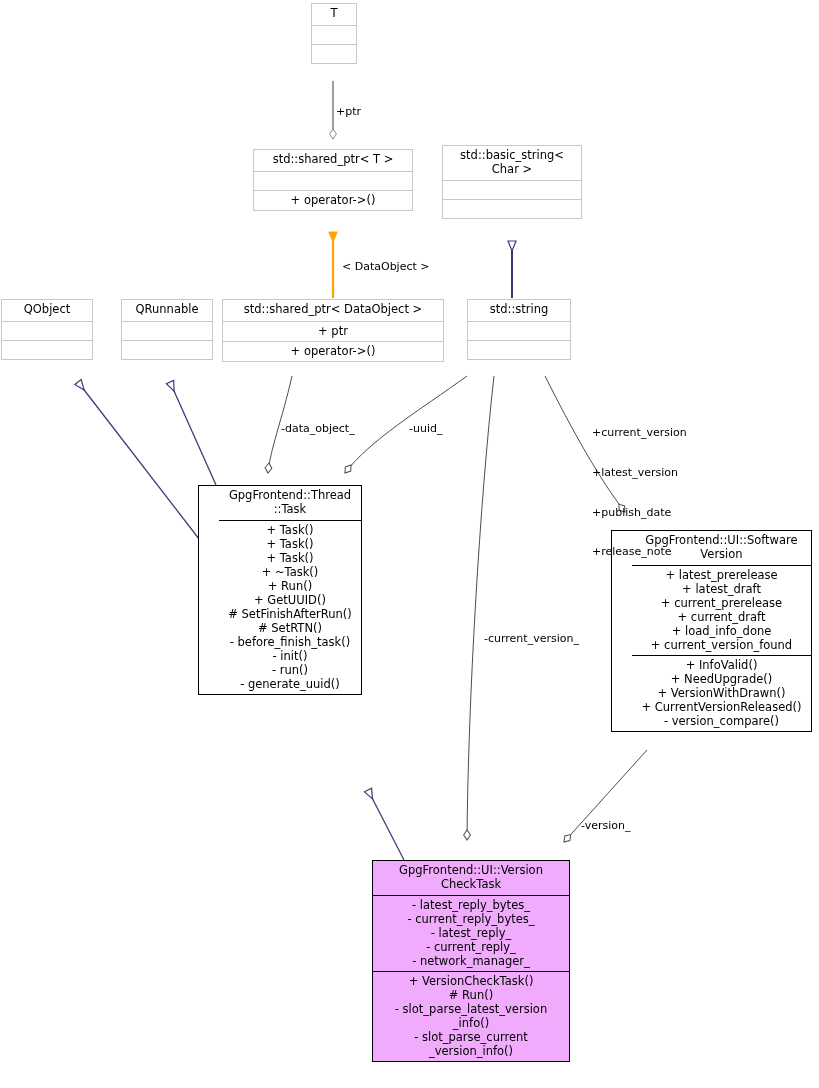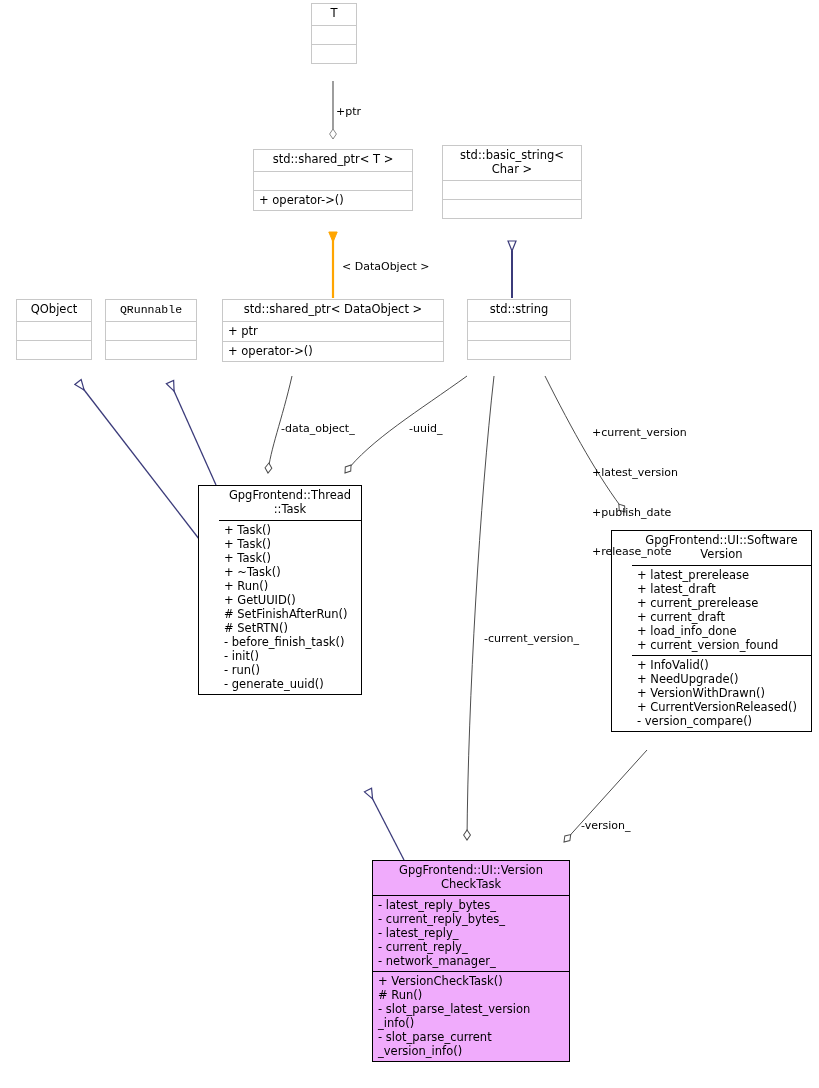--- a/index.html
+++ b/index.html
@@ -48,21 +48,21 @@
     padding: 3px 4px 4px 4px;
     line-height: 1.18;
     box-sizing: border-box;
   }
   .node .sep-gray { border-top: 1px solid #c8c8c8; }
   .node .sep-dark { border-top: 1px solid #000000; }
   .node .members {
     padding: 2px 5px 3px 5px;
     line-height: 1.22;
     box-sizing: border-box;
-    text-align: left;
+    text-align: center;
   }
   .node .members .row {
     white-space: pre;
   }
   .node .members.empty {
     min-height: 19px;
   }
   .edge-label {
     position: absolute;
     font-size: 11px;
@@ -133,27 +133,27 @@
 
   <div class="node gray-outline" style="left:442px; top:145px; width:140px;">
     <div class="title">
       <div>std::basic_string&lt;</div>
       <div>Char &gt;</div>
     </div>
     <div class="members empty sep-gray"></div>
     <div class="members empty sep-gray"></div>
   </div>
 
-  <div class="node gray-outline" style="left:16px; top:299px; width:76px;">
+  <div class="node gray-outline" style="left:1px; top:299px; width:92px;">
     <div class="title">QObject</div>
     <div class="members empty sep-gray"></div>
     <div class="members empty sep-gray"></div>
   </div>
 
-  <div class="node gray-outline" style="left:105px; top:299px; width:92px;font-family:Liberation Mono, monospace;">
+  <div class="node gray-outline" style="left:121px; top:299px; width:92px;">
     <div class="title">QRunnable</div>
     <div class="members empty sep-gray"></div>
     <div class="members empty sep-gray"></div>
   </div>
 
   <div class="node gray-outline" style="left:222px; top:299px; width:222px;">
     <div class="title">std::shared_ptr&lt; DataObject &gt;</div>
     <div class="members sep-gray">
       <div class="row">+ ptr</div>
     </div>

